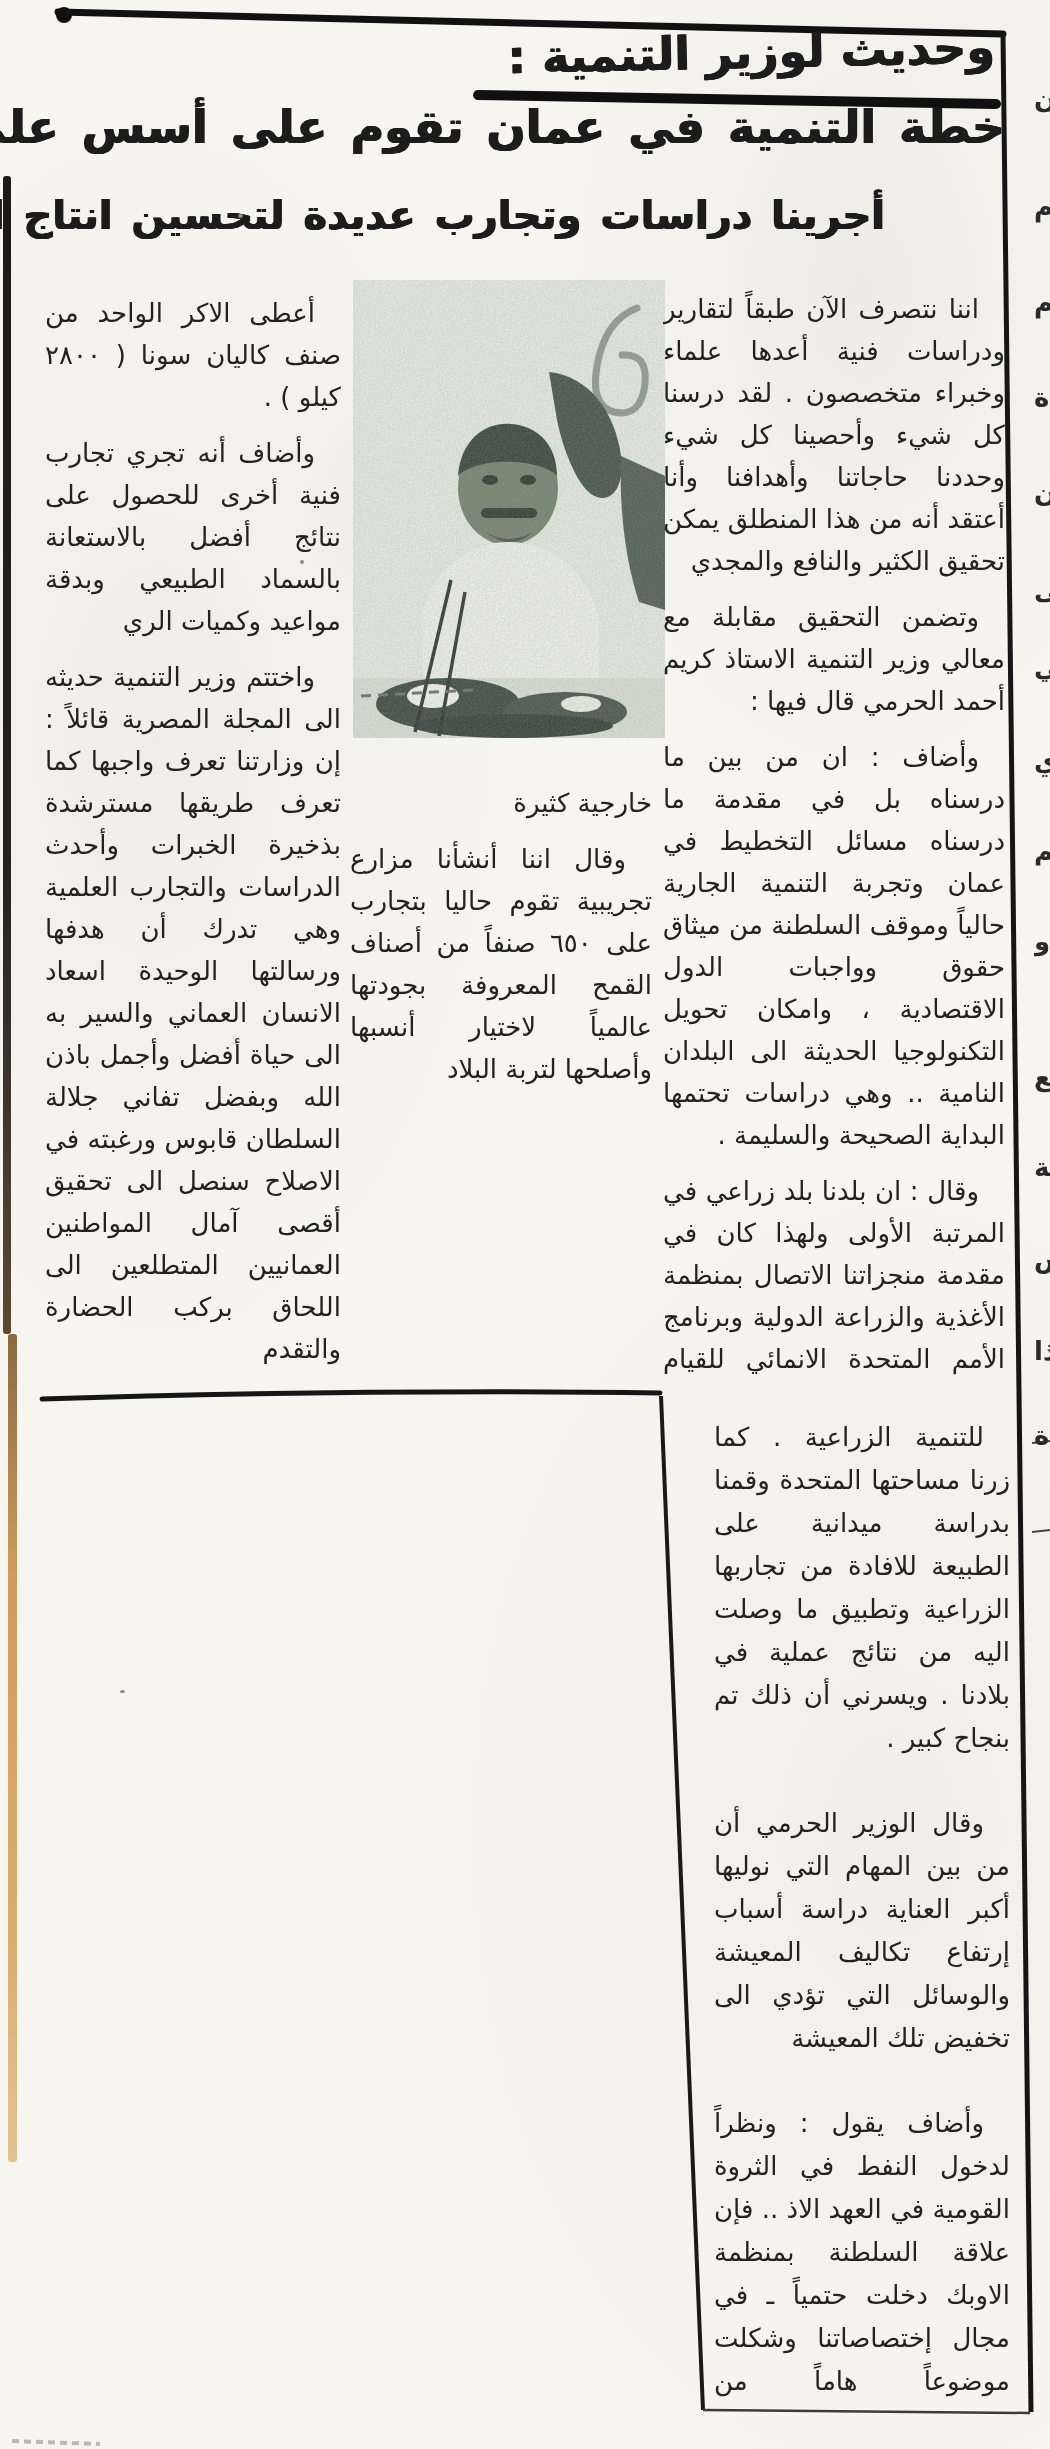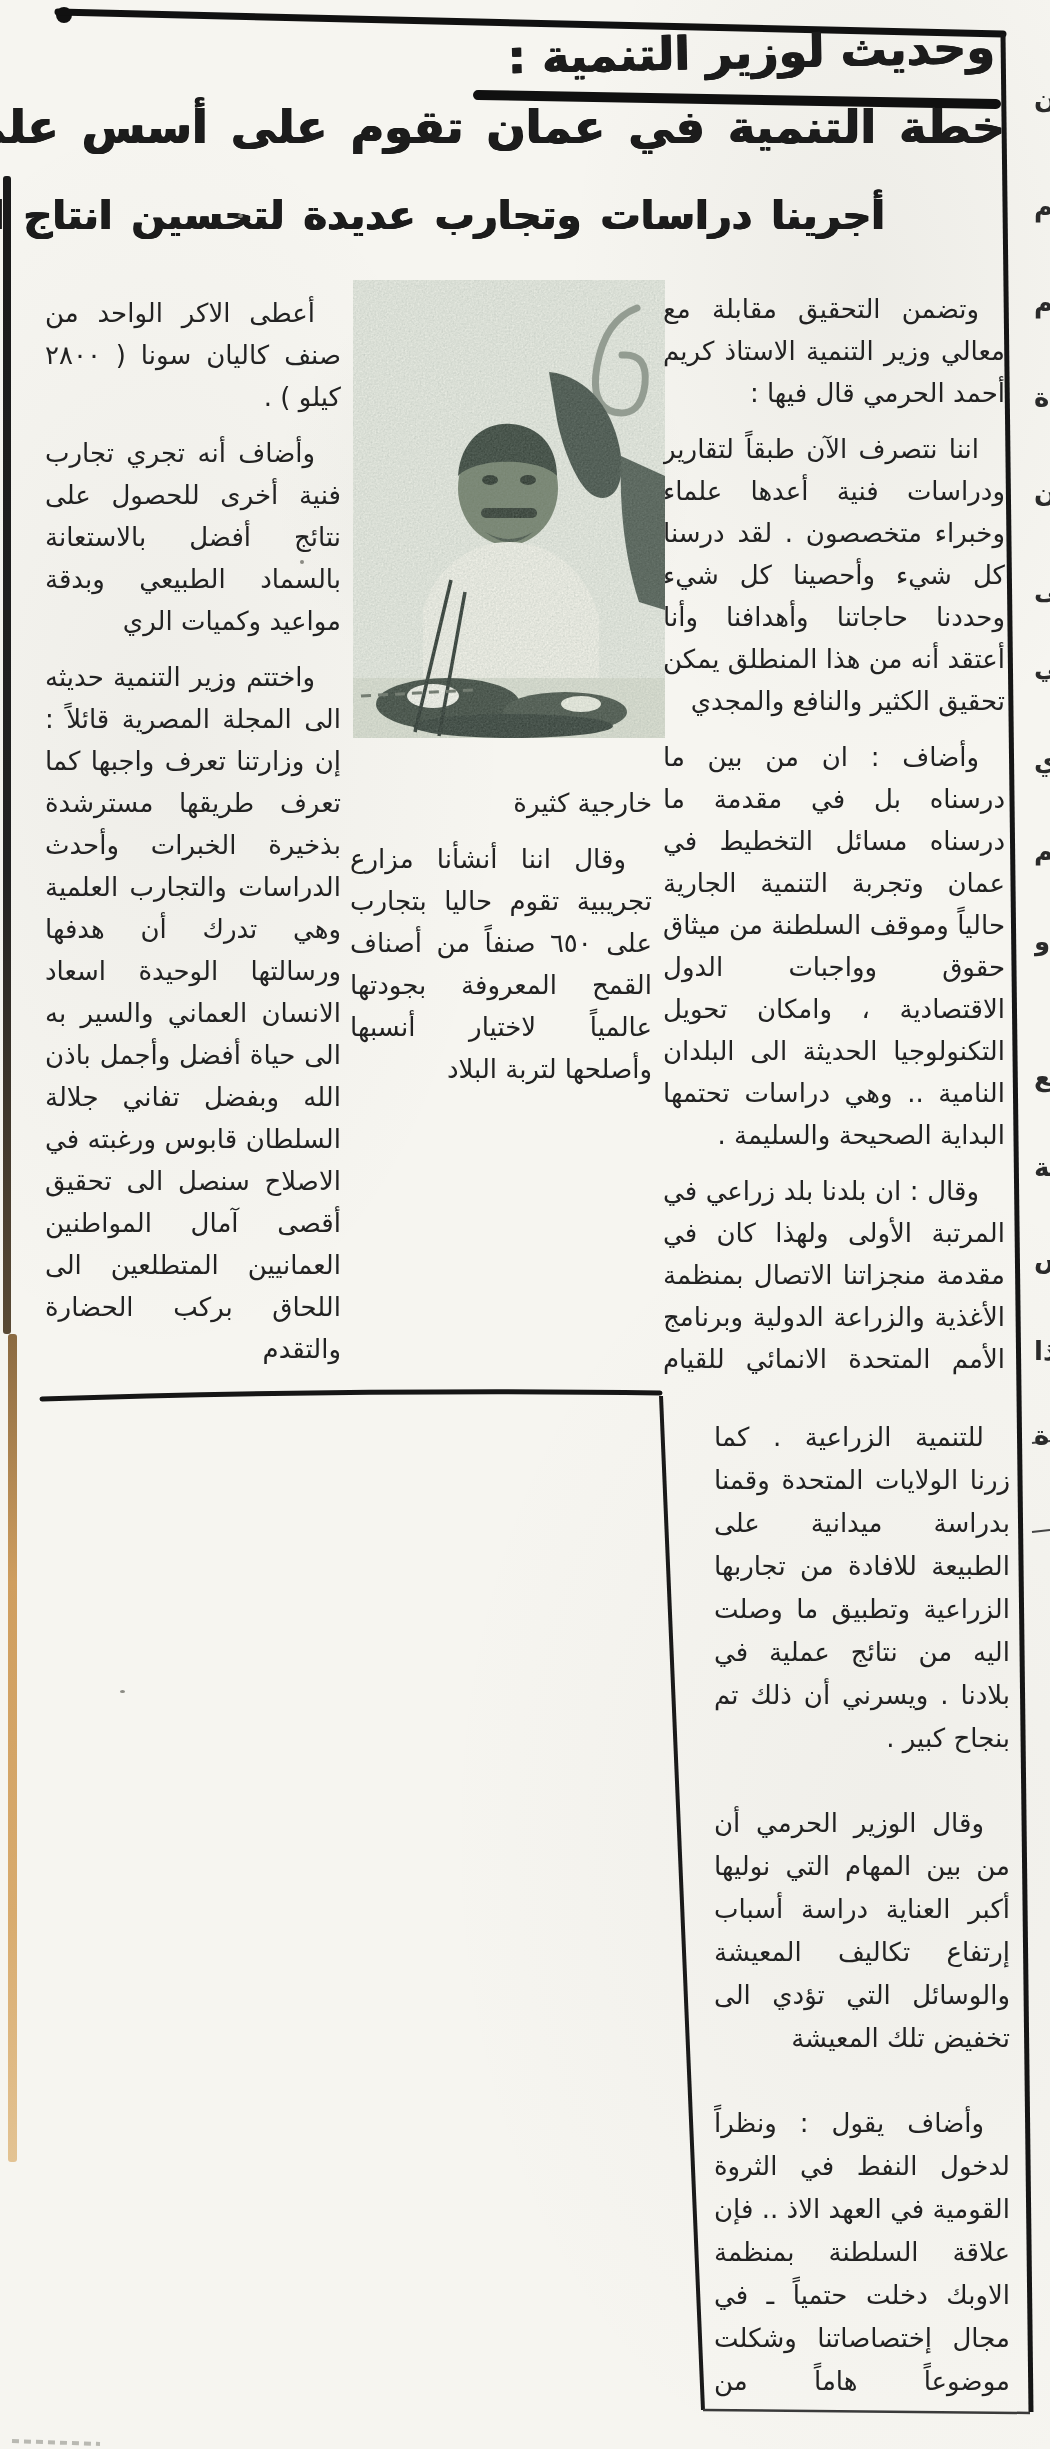--- a/index.html
+++ b/index.html
@@ -114,40 +114,40 @@
 
       <path d="M 62 452 L 98 300" stroke="#2e3832" stroke-width="3.5"></path>
       <path d="M 86 456 L 112 312" stroke="#2e3832" stroke-width="3.5"></path>
 
       <path d="M 8 416 L 120 410" stroke="#6d756a" stroke-width="3" stroke-dasharray="10 7"></path>
       <rect x="0" y="0" width="312" height="458" filter="url(#grain)" opacity="0.45"></rect>
     </svg>
   </div>
 
   <div class="col col-right" dir="rtl">
+    <p>اننا نتصرف الآن طبقاً لتقارير ودراسات فنية أعدها علماء وخبراء متخصصون . لقد درسنا كل شيء وأحصينا كل شيء وحددنا حاجاتنا وأهدافنا وأنا أعتقد أنه من هذا المنطلق يمكن تحقيق الكثير والنافع والمجدي</p>
     <p>وتضمن التحقيق مقابلة مع معالي وزير التنمية الاستاذ كريم أحمد الحرمي قال فيها :</p>
-    <p>اننا نتصرف الآن طبقاً لتقارير ودراسات فنية أعدها علماء وخبراء متخصصون . لقد درسنا كل شيء وأحصينا كل شيء وحددنا حاجاتنا وأهدافنا وأنا أعتقد أنه من هذا المنطلق يمكن تحقيق الكثير والنافع والمجدي</p>
     <p>وأضاف : ان من بين ما درسناه بل في مقدمة ما درسناه مسائل التخطيط في عمان وتجربة التنمية الجارية حالياً وموقف السلطنة من ميثاق حقوق وواجبات الدول الاقتصادية ، وامكان تحويل التكنولوجيا الحديثة الى البلدان النامية .. وهي دراسات تحتمها البداية الصحيحة والسليمة .</p>
     <p>وقال : ان بلدنا بلد زراعي في المرتبة الأولى ولهذا كان في مقدمة منجزاتنا الاتصال بمنظمة الأغذية والزراعة الدولية وبرنامج الأمم المتحدة الانمائي للقيام بمشروع مشترك</p>
   </div>
 
   <div class="col col-mid" dir="rtl">
     <p class="frag">خارجية كثيرة</p>
     <p>وقال اننا أنشأنا مزارع تجريبية تقوم حاليا بتجارب على ٦٥٠ صنفاً من أصناف القمح المعروفة بجودتها عالمياً لاختيار أنسبها وأصلحها لتربة البلاد</p>
 
   </div>
 
   <div class="col col-left" dir="rtl">
     <p>أعطى الاكر الواحد من صنف كاليان سونا ( ٢٨٠٠ كيلو ) .</p>
     <p>وأضاف أنه تجري تجارب فنية أخرى للحصول على نتائج أفضل بالاستعانة بالسماد الطبيعي وبدقة مواعيد وكميات الري</p>
     <p>واختتم وزير التنمية حديثه الى المجلة المصرية قائلاً : إن وزارتنا تعرف واجبها كما تعرف طريقها مسترشدة بذخيرة الخبرات وأحدث الدراسات والتجارب العلمية وهي تدرك أن هدفها ورسالتها الوحيدة اسعاد الانسان العماني والسير به الى حياة أفضل وأجمل باذن الله وبفضل تفاني جلالة السلطان قابوس ورغبته في الاصلاح سنصل الى تحقيق أقصى آمال المواطنين العمانيين المتطلعين الى اللحاق بركب الحضارة والتقدم</p>
   </div>
 
   <div class="col col-bottom" dir="rtl">
-    <p class="frag">للتنمية الزراعية . كما زرنا الولايات المتحدة وقمنا بدراسة ميدانية على الطبيعة للافادة من تجاربها الزراعية وتطبيق ما وصلت اليه من نتائج عملية في بلادنا . ويسرني أن ذلك تم بنجاح كبير .</p>
+    <p class="frag">للتنمية الزراعية . كما زرنا مساحتها المتحدة وقمنا بدراسة ميدانية على الطبيعة للافادة من تجاربها الزراعية وتطبيق ما وصلت اليه من نتائج عملية في بلادنا . ويسرني أن ذلك تم بنجاح كبير .</p>
     <p>وقال الوزير الحرمي أن من بين المهام التي نوليها أكبر العناية دراسة أسباب إرتفاع تكاليف المعيشة والوسائل التي تؤدي الى تخفيض تلك المعيشة</p>
     <p>وأضاف يقول : ونظراً لدخول النفط في الثروة القومية في العهد الاذ .. فإن علاقة السلطنة بمنظمة الاوبك دخلت حتمياً ـ في مجال إختصاصاتنا وشكلت موضوعاً هاماً من الموضوعات التي نولي دراستها أكبر اهتمام</p>
 
   </div>
 
   <div class="edge-strip" dir="rtl">
     <span style="top:82px">من</span>
     <span style="top:192px">دم</span>
     <span style="top:288px">م</span>
     <span style="top:382px">خذة</span>

